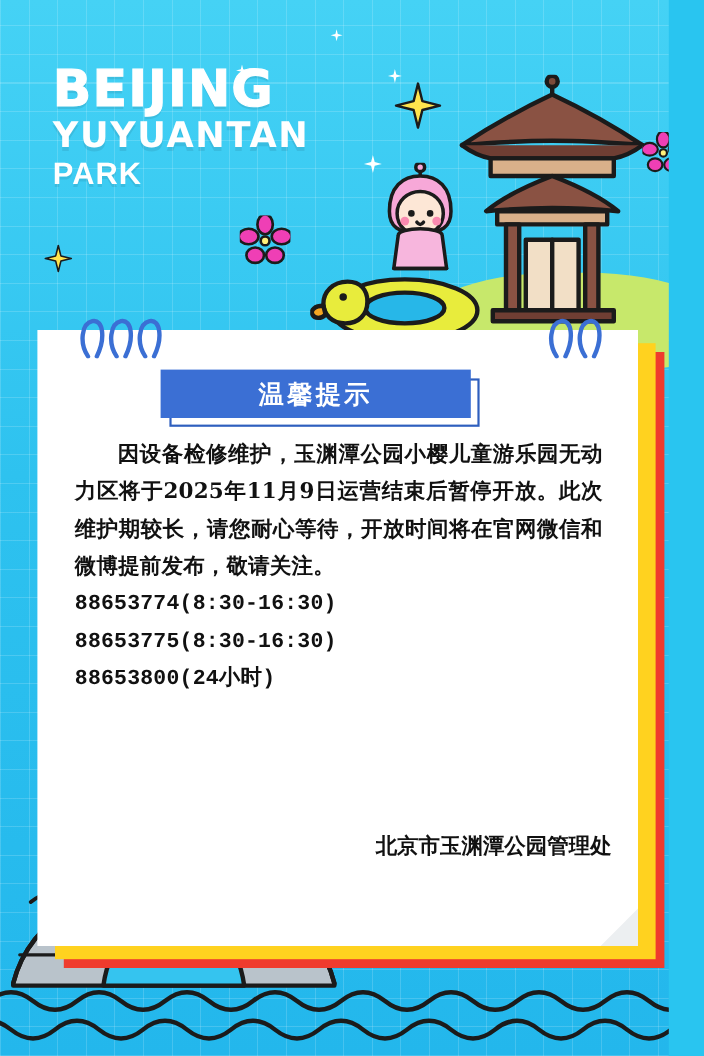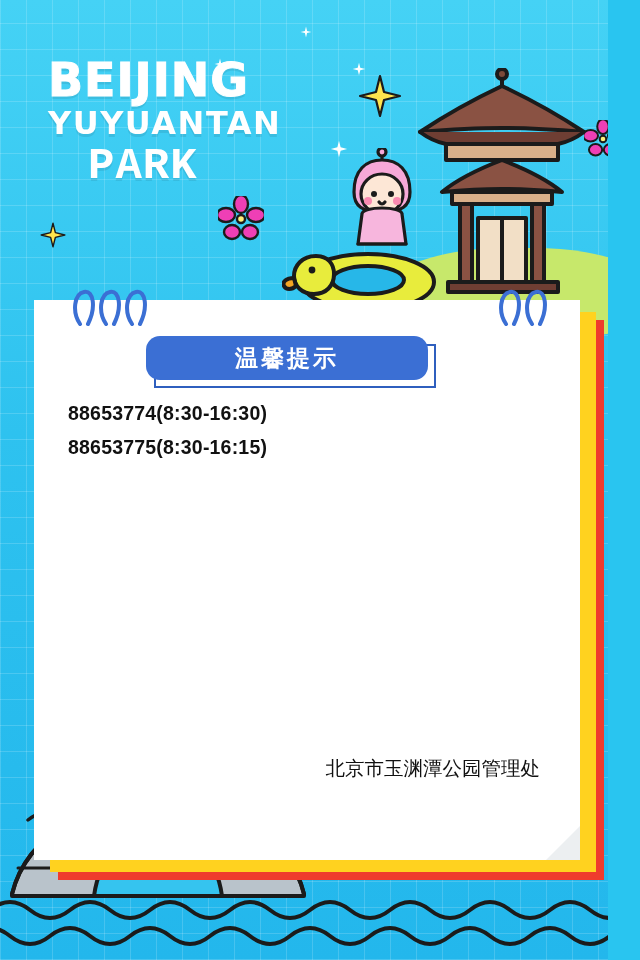--- a/index.html
+++ b/index.html
@@ -49,26 +49,25 @@
     -webkit-text-stroke: 1px #ffffff;
   }
   .title-sub {
     font-size: 32px;
     font-weight: bold;
     letter-spacing: 1.5px;
     line-height: 1.25;
     font-family: "DejaVu Sans", sans-serif;
   }
   .title-third {
-    font-size: 44px;
+    font-size: 28px;
     font-weight: bold;
     letter-spacing: 1px;
     line-height: 1.05;
-    font-family: Liberation Mono, monospace;
-    margin-left: 40px;
+    font-family: Liberation Sans, sans-serif;
   }
 
   
   .hill {
     position: absolute;
     left: 370px;
     top: 248px;
     width: 300px;
     height: 90px;
     background: #c7e86b;
@@ -145,21 +144,20 @@
     box-sizing: border-box;
   }
   .banner {
     position: relative;
     width: 282px;
     height: 44px;
     background: #3b6fd4;
     display: flex;
     align-items: center;
     justify-content: center;
-    border-radius: 14px;
   }
   .banner-text {
     color: #ffffff;
     font-size: 23px;
     font-weight: bold;
     letter-spacing: 3px;
     font-family: "DejaVu Sans", sans-serif;
   }
 
   
@@ -171,34 +169,34 @@
     z-index: 11;
     color: #111111;
     font-family: "DejaVu Serif", serif;
     font-size: 19.5px;
     line-height: 34px;
     font-weight: bold;
     letter-spacing: 0.2px;
   }
   .p-indent { text-indent: 2em; text-align: justify; }
   .p-plain { text-align: left; }
-  .phone-line { font-family: Liberation Sans, sans-serif; }
+  .phone-line { font-family: Liberation Mono, monospace; }
 
   .sign {
     position: absolute;
-    right: 68px;
+    right: 52px;
     top: 752px;
     width: 300px;
     text-align: right;
     z-index: 11;
     color: #111111;
     font-family: "DejaVu Serif", serif;
     font-size: 19.5px;
     line-height: 34px;
-    font-weight: normal;
+    font-weight: bold;
   }
 
   
   .rings { position: absolute; left: 70px; top: 282px; z-index: 12; }
   .rings2 { position: absolute; left: 496px; top: 282px; z-index: 12; }
 
   
   .bridge { position: absolute; left: 8px; bottom: 60px; z-index: 5; }
   .waves { position: absolute; left: 0; bottom: 0; width: 640px; height: 70px; z-index: 4; }
 </style>
@@ -320,22 +318,24 @@
   </svg>
 
   <div class="banner-wrap">
     <div class="banner-outline"></div>
     <div class="banner">
       <span class="banner-text">温馨提示</span>
     </div>
   </div>
 
   <div class="body-text">
+    <div class="p-indent">因设备检修维护，玉渊潭公园小樱儿童游乐园无动力区将于2025年11月9日运营结束后暂停开放。此次维护期较长，请您耐心等待，开放时间将在官网微信和微博提前发布，敬请关注。</div>
     <div class="p-plain phone-line">88653774(8:30-16:30)</div>
-    <div class="p-plain phone-line">88653775(8:30-16:15)</div>
+    <div class="p-plain phone-line">88653775(8:30-16:30)</div>
+    <div class="p-plain phone-line">88653800(24小时)</div>
   </div>
 
   <div class="sign">
     <div>北京市玉渊潭公园管理处</div>
   </div>
 
   <svg class="bridge" width="300" height="110" viewBox="0 0 300 110">
     <g stroke="#1b1b1b" stroke-width="4" stroke-linejoin="round" stroke-linecap="round">
       <path d="M4 104 C20 40 90 10 150 10 C210 10 280 40 296 104 L296 106 L4 106 Z" fill="#b9c3cb"></path>
       <path d="M86 106 C92 62 120 44 150 44 C180 44 208 62 214 106 Z" fill="#35c4ef"></path>

